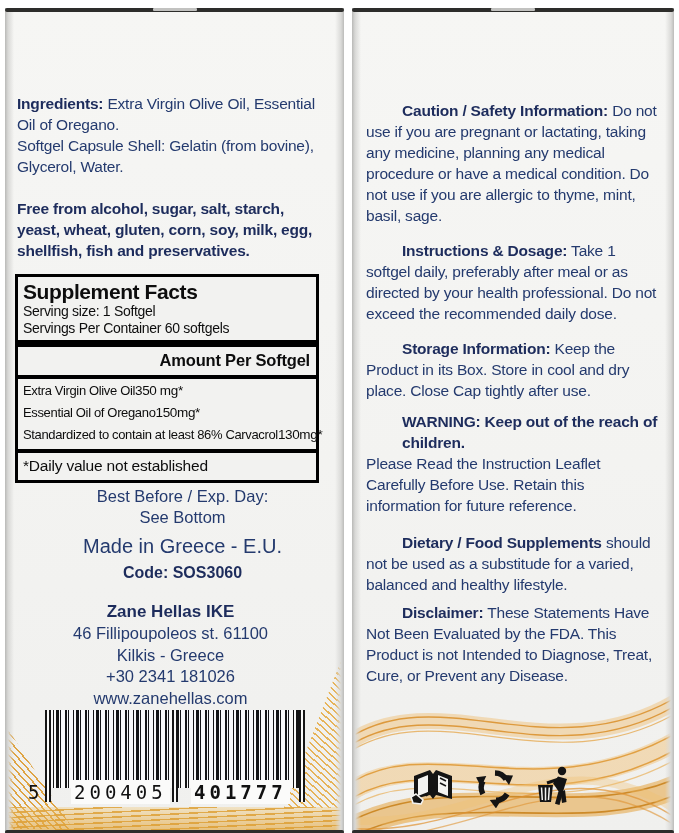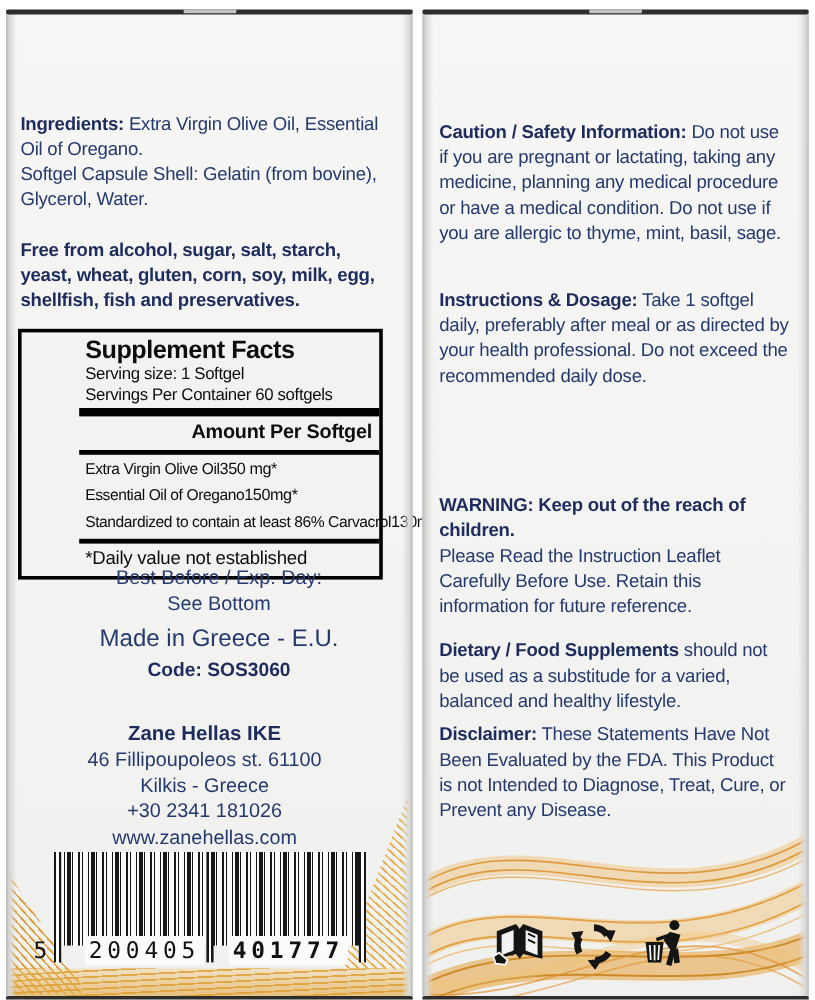--- a/index.html
+++ b/index.html
@@ -63,42 +63,42 @@
     -webkit-clip-path:polygon(0 100%,0 12%,100% 100%);clip-path:polygon(0 100%,0 12%,100% 100%);}
   .gold-strip{position:absolute;left:2px;right:2px;bottom:4px;height:23px;z-index:2;
     background:linear-gradient(180deg,rgba(240,200,120,.35),rgba(226,168,66,.65)),
     repeating-linear-gradient(177deg,rgba(214,146,34,.9) 0 1.5px,rgba(255,255,255,0) 1.5px 5px);}
   .gold-band{position:absolute;right:2px;bottom:26px;width:58px;height:150px;z-index:2;
     background:repeating-linear-gradient(42deg,rgba(230,176,80,.95) 0 1.5px,rgba(255,255,255,0) 1.5px 5px);
     -webkit-clip-path:polygon(100% 0,100% 100%,0 100%);clip-path:polygon(100% 0,100% 100%,0 100%);}
 
   
   .sec{position:absolute;left:14px;right:16px;font-size:15.5px;line-height:21px;letter-spacing:-0.2px;}
-  .sec b{color:#1d2c5c;}
+  .sec b{color:#1d2c5c;margin-left:36px;}
   .wave-wrap{position:absolute;left:2px;right:2px;bottom:4px;height:150px;z-index:1;overflow:hidden;}
   .icons-row{position:absolute;left:58px;bottom:26px;display:flex;align-items:flex-end;gap:17px;z-index:3;}
   .icon-svg{display:block;}
 </style>
 </head>
 <body>
 
 <div class="panel panel-left">
   <div class="edge-top"></div>
   <div class="notch"></div>
   <div class="side-l"></div>
   <div class="side-r"></div>
 
   <div class="para navy" style="top:85px;">
     <div><b>Ingredients:</b><span> Extra Virgin Olive Oil, Essential Oil of Oregano.</span></div>
     <div>Softgel Capsule Shell: Gelatin (from bovine), Glycerol, Water.</div>
   </div>
 
   <div class="para" style="top:190px;font-weight:bold;color:#1d2c5c;">Free from alcohol, sugar, salt, starch, yeast, wheat, gluten, corn, soy, milk, egg, shellfish, fish and preservatives.</div>
 
-  <div class="sf" style="top:266px;padding-left:48px;">
+  <div class="sf" style="top:266px;">
     <div class="sf-title">Supplement Facts</div>
     <div class="sf-line">Serving size: 1 Softgel</div>
     <div class="sf-line">Servings Per Container 60 softgels</div>
     <div class="sf-bar bar-thick"></div>
     <div class="sf-amount">Amount Per Softgel</div>
     <div class="sf-bar bar-med"></div>
     <div class="sf-row">
       <span>Extra Virgin Olive Oil</span>
       <span class="amt">350 mg*</span>
     </div>
@@ -107,21 +107,21 @@
       <span class="amt">150mg*</span>
     </div>
     <div class="sf-row">
       <span>Standardized to contain at least 86% Carvacrol</span>
       <span class="amt">130mg*</span>
     </div>
     <div class="sf-bar bar-med" style="margin-top:4px;"></div>
     <div class="sf-note">*Daily value not established</div>
   </div>
 
-  <div class="centerblock navy" style="top:464px;padding-left:24px;">
+  <div class="centerblock navy" style="top:478px;padding-left:24px;">
     <div class="bb-l1">Best Before / Exp. Day:</div>
     <div class="bb-l2">See Bottom</div>
     <div class="made-in">Made in Greece - E.U.</div>
     <div class="code">Code: SOS3060</div>
   </div>
 
   <div class="centerblock navy" style="top:593px;">
     <div class="co-name">Zane Hellas IKE</div>
     <div class="co-line">46 Fillipoupoleos st. 61100</div>
     <div class="co-line">Kilkis - Greece</div>
@@ -154,20 +154,23 @@
   <div class="side-r"></div>
 
   <div class="sec navy" style="top:92px;">
     <b>Caution / Safety Information:</b><span> Do not use if you are pregnant or lactating, taking any medicine, planning any medical procedure or have a medical condition. Do not use if you are allergic to thyme, mint, basil, sage.</span>
   </div>
 
   <div class="sec navy" style="top:232px;">
     <b>Instructions &amp; Dosage:</b><span> Take 1 softgel daily, preferably after meal or as directed by your health professional. Do not exceed the recommended daily dose.</span>
   </div>
 
+  <div class="sec navy" style="top:330px;">
+    <b>Storage Information:</b><span> Keep the Product in its Box. Store in cool and dry place. Close Cap tightly after use.</span>
+  </div>
 
   <div class="sec navy" style="top:403px;">
     <b style="display:block;">WARNING: Keep out of the reach of children.</b>
     <div>Please Read the Instruction Leaflet Carefully Before Use. Retain this information for future reference.</div>
   </div>
 
   <div class="sec navy" style="top:524px;">
     <b>Dietary / Food Supplements</b><span> should not be used as a substitude for a varied, balanced and healthy lifestyle.</span>
   </div>
 

